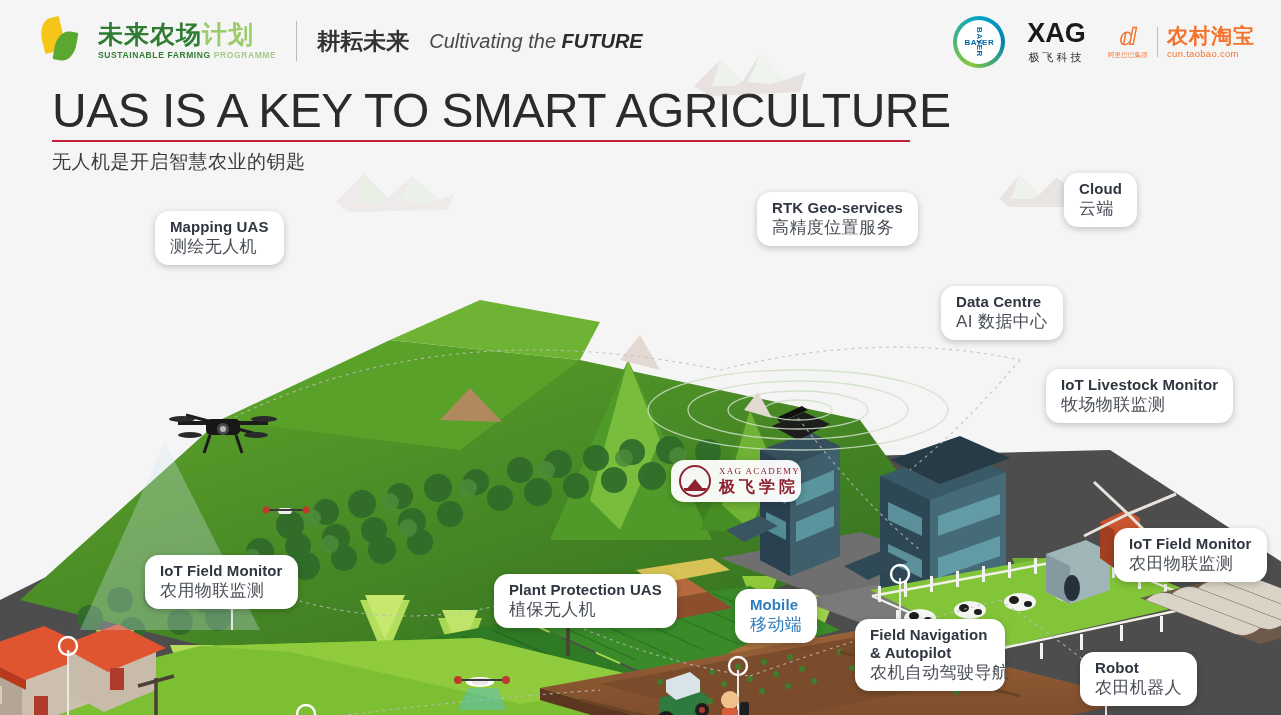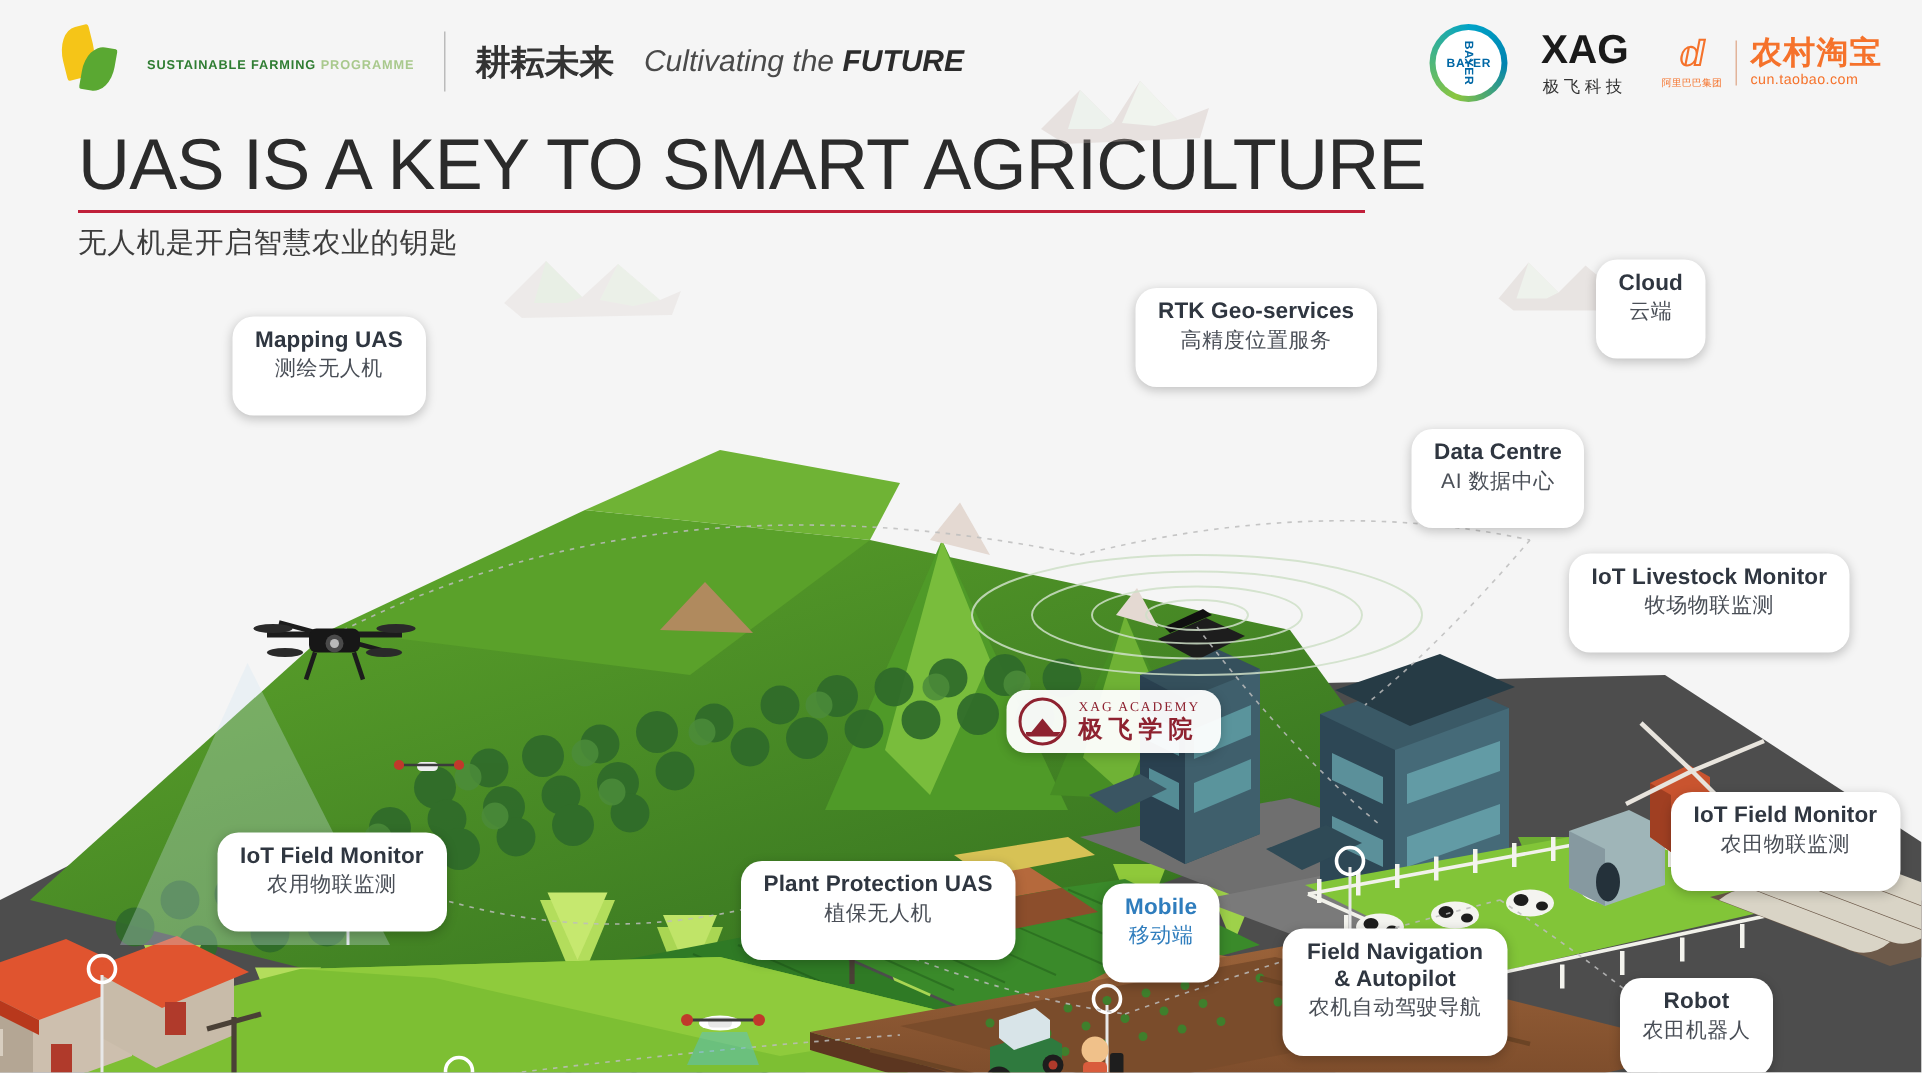--- a/index.html
+++ b/index.html
@@ -137,45 +137,44 @@
   #base-plate {
     position: absolute; left: -40px; top: 150px;
     width: 1380px; height: 430px;
   }
 
   
   .callout {
     position: absolute;
     background: #ffffff;
     border-radius: 14px;
-    padding: 7px 15px 24px;
+    padding: 7px 15px 8px;
     box-shadow: 0 2px 7px rgba(0,0,0,.22);
-    text-align: center;
     line-height: 1.18;
     white-space: nowrap;
     z-index: 40;
   }
   .callout .c-en {
     font-size: 15px; font-weight: bold; color: #2f3640;
     letter-spacing: .1px;
   }
   .callout .c-cn {
-    font-size: 14px; color: #4a4f57; margin-top: 1px;
+    font-size: 17px; color: #4a4f57; margin-top: 1px;
     letter-spacing: .4px;
   }
   .callout.two-line .c-en { line-height: 1.2; white-space: normal; }
   .callout.accent .c-en { color: #2f7dbd; }
   .callout.accent .c-cn { color: #2f7dbd; }
 
   
   #xag-academy-badge {
     position: absolute; left: 671px; top: 310px;
     background: rgba(255,255,255,.95);
     border-radius: 13px;
-    padding: 5px 14px 5px 8px;
+    padding: 5px 1px 5px 8px;
     display: flex; align-items: center; gap: 8px;
     box-shadow: 0 2px 7px rgba(0,0,0,.2);
     z-index: 45;
   }
   .acad-mark {
     width: 32px; height: 32px; border-radius: 50%;
     border: 2.4px solid #8e2230;
     position: relative; flex: 0 0 auto;
     overflow: hidden;
   }
@@ -206,20 +205,21 @@
 <body>
 
 <div id="stage">
 
   <div id="brand-lockup">
     <div class="leaf-mark">
       <div class="leaf-y"></div>
         <div class="leaf-g"></div>
     </div>
     <div class="brand-text">
+      <div class="brand-cn"><span>未来农场</span><span class="light">计划</span></div>
       <div class="brand-en"><span>SUSTAINABLE FARMING</span> <span class="muted">PROGRAMME</span></div>
     </div>
     <div class="vrule"></div>
     <div class="tagline-cn">耕耘未来</div>
     <div class="tagline-en"><span>Cultivating the </span><b>FUTURE</b></div>
   </div>
 
   <div id="partner-logos">
     <div class="bayer-logo">
       <div class="bayer-cross">

